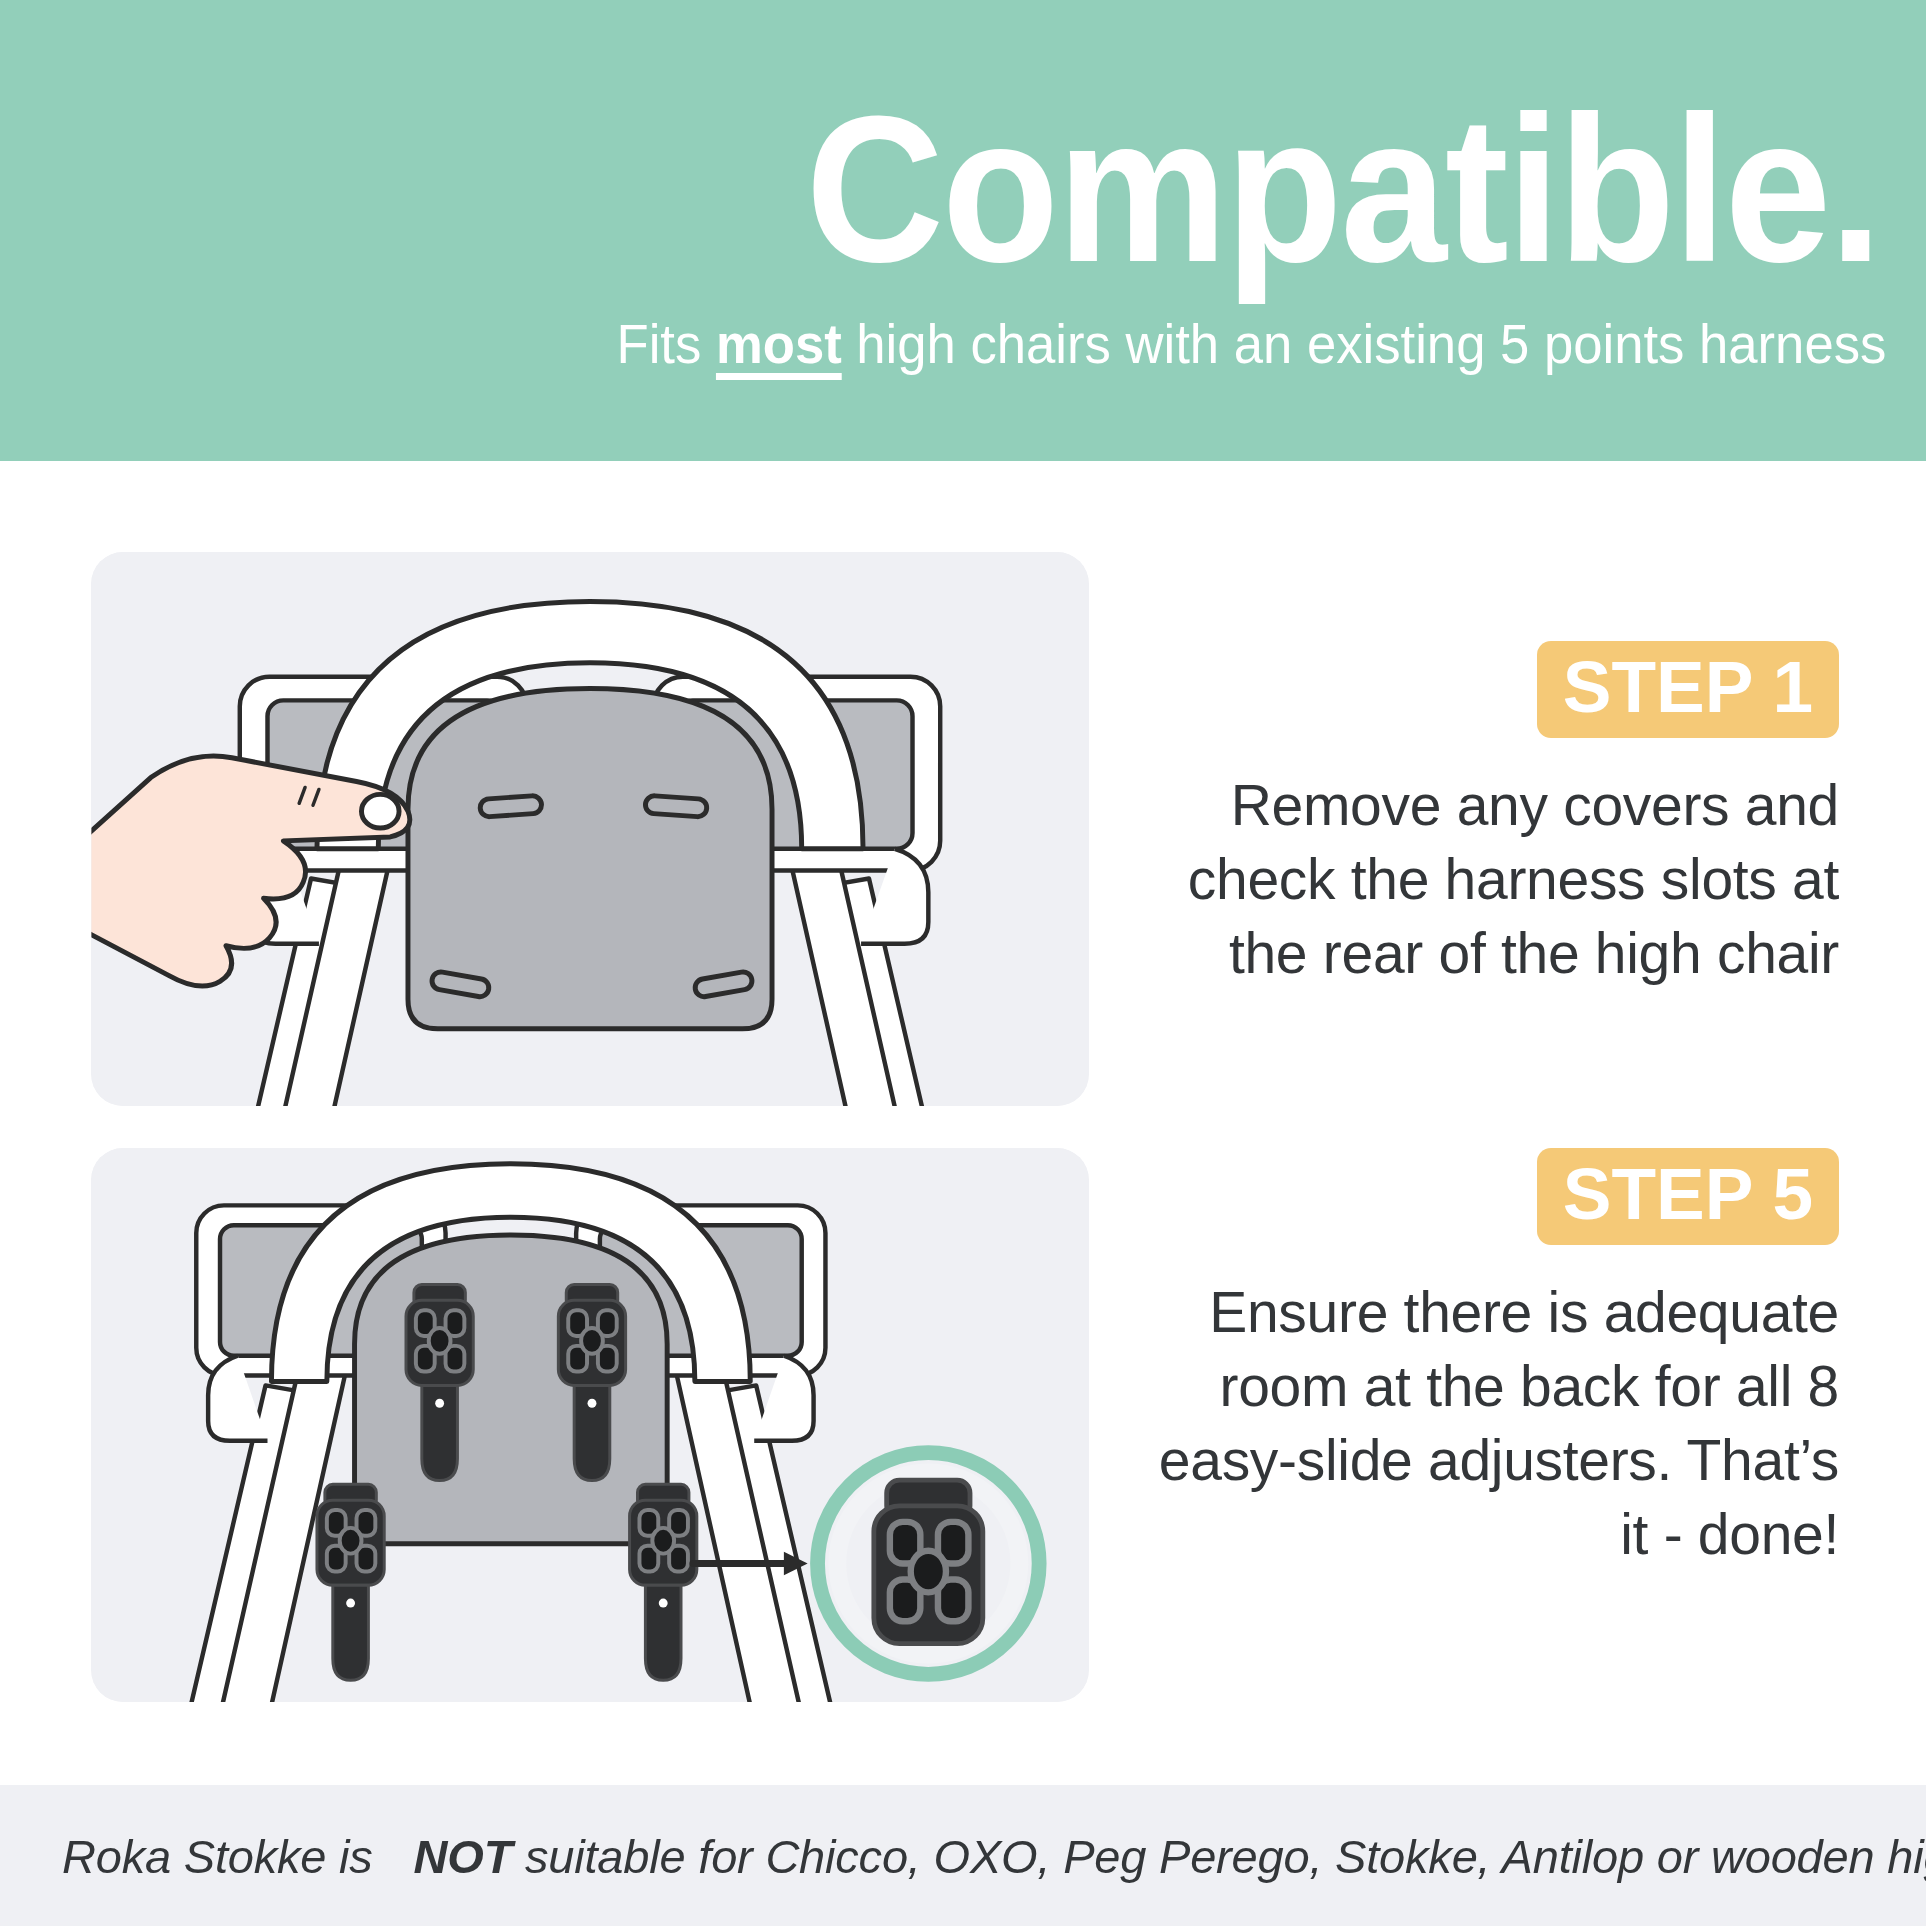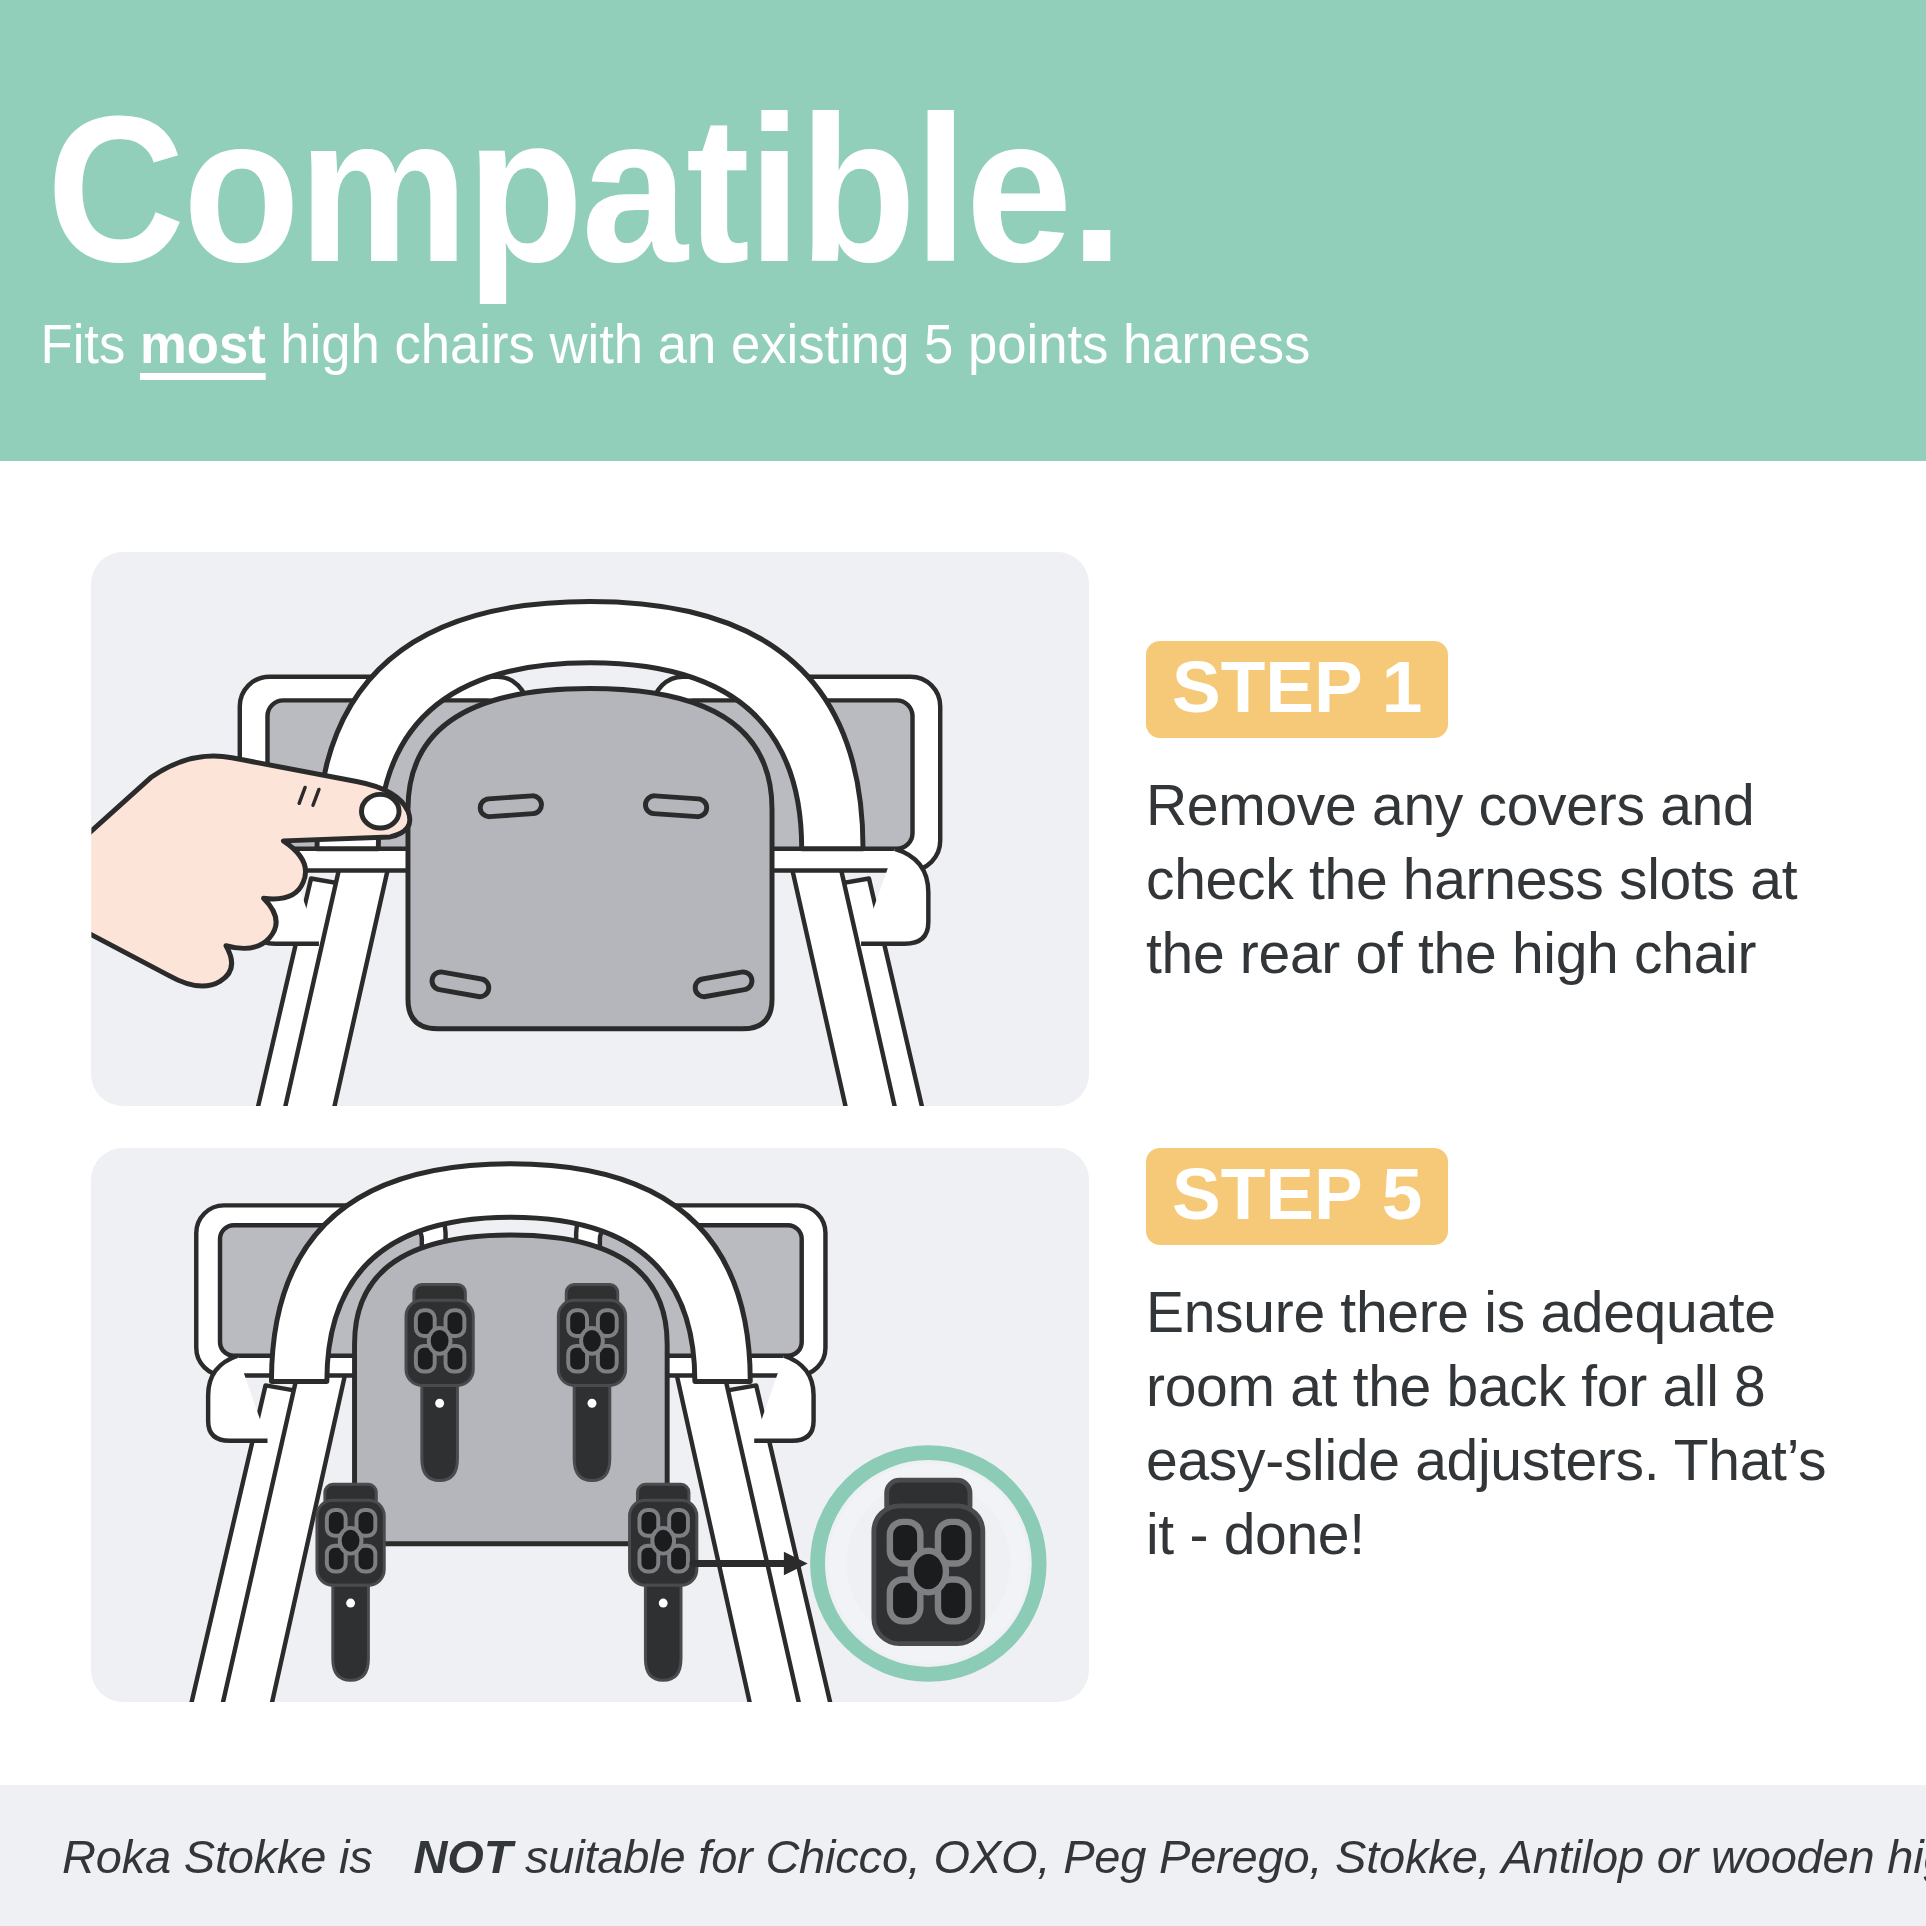--- a/index.html
+++ b/index.html
@@ -9,21 +9,21 @@
     font-family: "Liberation Sans", sans-serif;
     overflow: hidden;
   }
   #page { position: relative; width: 1927px; height: 1927px; background: #ffffff; }
 
   
   .header-band {
     position: absolute; left: 0; top: 0; width: 1927px; height: 461px;
     background: #92CFBA;
     display: flex; flex-direction: column;
-    align-items: flex-start; justify-content: center;
+    align-items: flex-end; justify-content: center;
   }
   .header-title {
     font-size: 208px;
     font-weight: 700;
     color: #ffffff;
     letter-spacing: -2px;
     line-height: 1.0;
     transform: scaleX(0.92);
     margin-bottom: 18px;
     white-space: nowrap;
@@ -53,20 +53,21 @@
     width: 998px; height: 554px;
     background: #EFF0F4;
     border-radius: 32px;
     overflow: hidden;
   }
   .panel svg { display: block; width: 100%; height: 100%; }
 
   .step-col {
     position: absolute; left: 1146px; top: 0;
     width: 693px;
+    text-align: right;
   }
   #row1 .step-col { top: 89px; }
   #row2 .step-col { top: 0px; }
 
   .step-badge {
     display: inline-block;
     background: #F5C977;
     border-radius: 14px;
     padding: 9px 26px 15px 26px;
     color: #ffffff;

